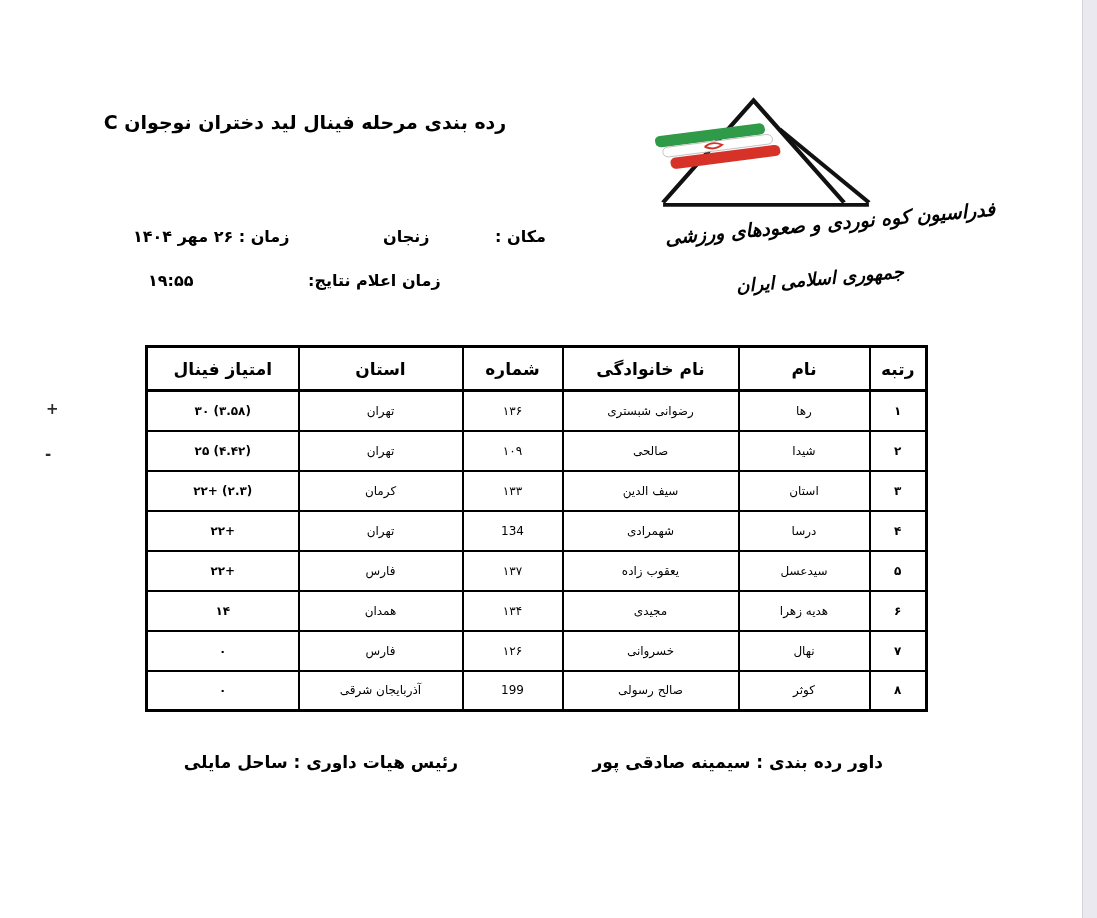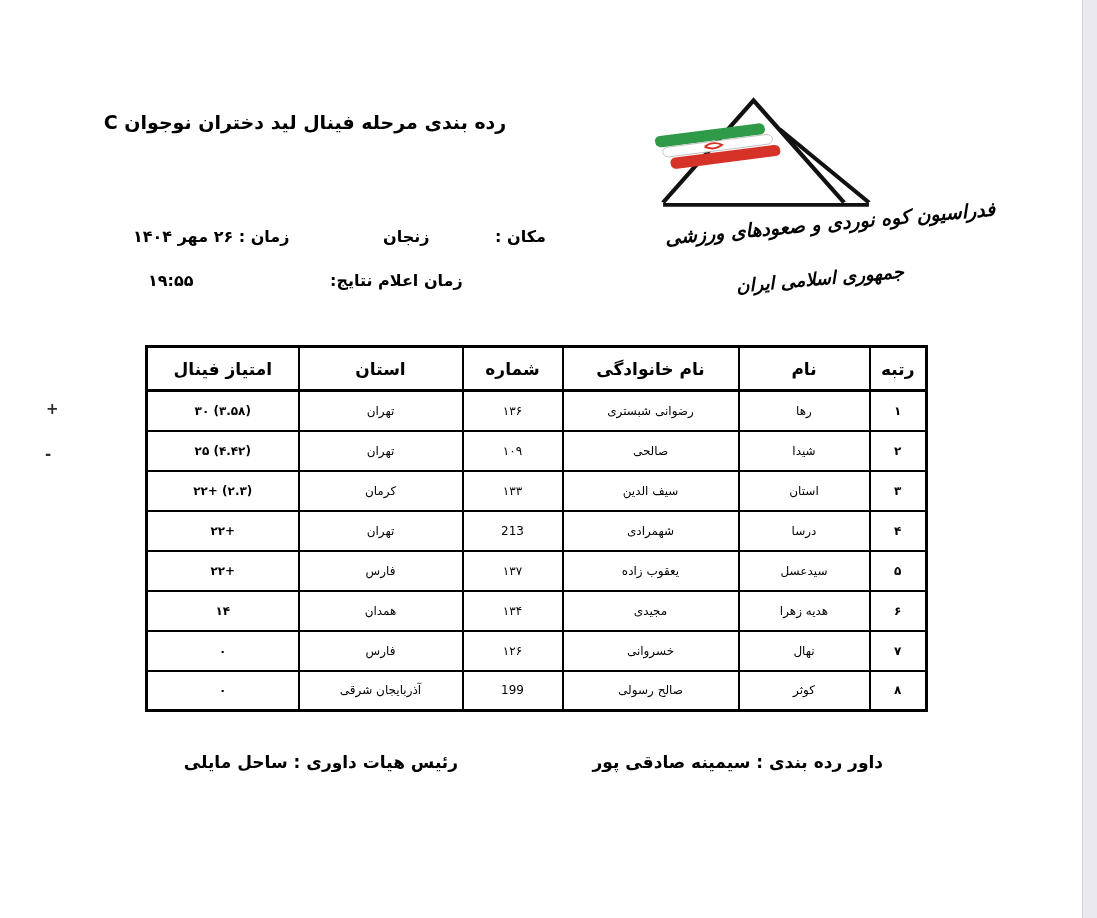--- a/index.html
+++ b/index.html
@@ -98,21 +98,21 @@
         <rect x="18" y="83" width="120" height="15" rx="6" fill="#d63227"></rect>
       </g>
     </svg>
     <div class="fed-line1">فدراسیون کوه نوردی و صعودهای ورزشی</div>
     <div class="fed-line2">جمهوری اسلامی ایران</div>
   </div>
 
   <span class="info-text" style="left:495px; top:227px;">مکان :</span>
   <span class="info-text" style="left:383px; top:227px;">زنجان</span>
   <span class="info-text" style="left:133px; top:227px;">زمان : ۲۶ مهر ۱۴۰۴</span>
-  <span class="info-text" style="left:330px; top:271px;">زمان اعلام نتایج:</span>
+  <span class="info-text" style="left:308px; top:271px;">زمان اعلام نتایج:</span>
   <span class="info-text" style="left:148px; top:271px;">۱۹:۵۵</span>
 
   <table class="results">
     <colgroup>
       <col style="width:57px">
         <col style="width:131px">
         <col style="width:176px">
       <col style="width:100px">
         <col style="width:164px">
         <col style="width:152px">
@@ -149,21 +149,21 @@
           <td class="name-cell">استان</td>
           <td class="family-name-cell">سیف الدین</td>
           <td class="bib-number-cell">۱۳۳</td>
           <td class="province-cell">کرمان</td>
           <td class="score-cell">۲۲+ (۲.۳)</td>
         </tr>
         <tr>
           <td class="rank-cell">۴</td>
           <td class="name-cell">درسا</td>
           <td class="family-name-cell">شهمرادی</td>
-          <td class="bib-number-cell">213</td>
+          <td class="bib-number-cell">134</td>
           <td class="province-cell">تهران</td>
           <td class="score-cell">۲۲+</td>
         </tr>
         <tr>
           <td class="rank-cell">۵</td>
           <td class="name-cell">سیدعسل</td>
           <td class="family-name-cell">یعقوب زاده</td>
           <td class="bib-number-cell">۱۳۷</td>
           <td class="province-cell">فارس</td>
           <td class="score-cell">۲۲+</td>

